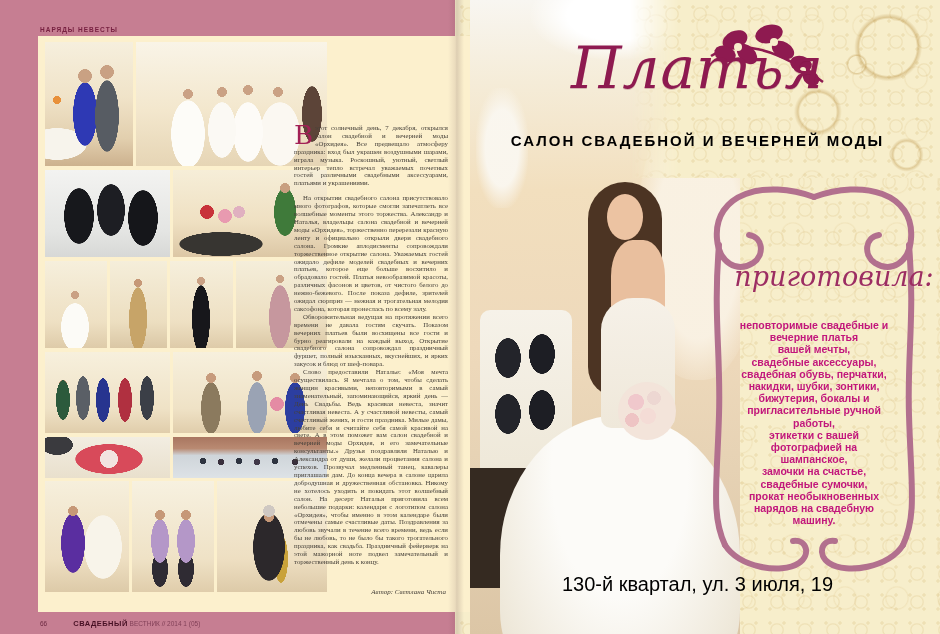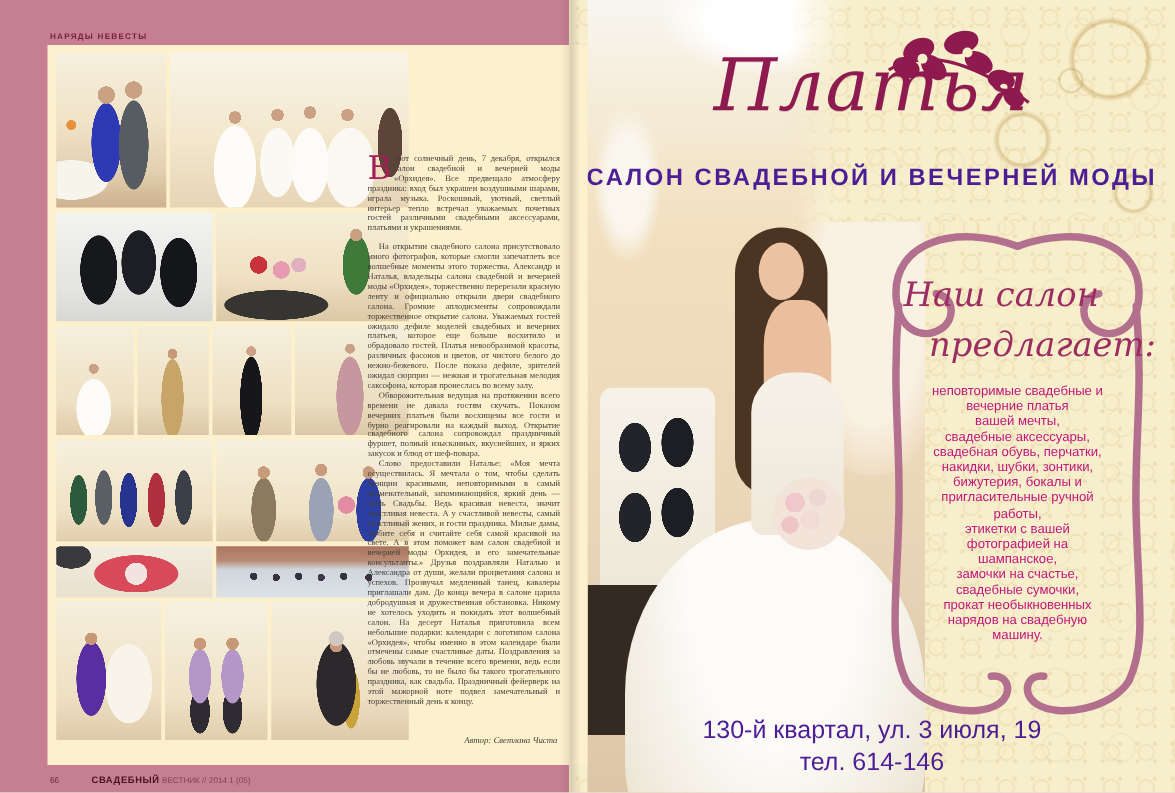--- a/index.html
+++ b/index.html
@@ -193,33 +193,33 @@
     radial-gradient(circle at 72% 22%,rgba(186,146,70,0) 28px,rgba(186,146,70,.42) 30px,rgba(186,146,70,0) 34px),
     radial-gradient(circle at 34% 52%,rgba(186,146,70,0) 18px,rgba(186,146,70,.38) 20px,rgba(186,146,70,0) 24px),
     radial-gradient(circle at 82% 72%,rgba(186,146,70,0) 12px,rgba(186,146,70,.38) 14px,rgba(186,146,70,0) 17px),
     radial-gradient(circle at 55% 30%,rgba(186,146,70,0) 8px,rgba(186,146,70,.35) 9px,rgba(186,146,70,0) 11px);}
 
   .ad-header{position:absolute;left:0;right:0;top:0;height:180px;text-align:center;}
   .orchid{position:absolute;left:252px;top:12px;}
   .logo-text{position:absolute;left:0;right:0;top:34px;
     font-family:"DejaVu Serif",serif;font-style:italic;font-size:58px;color:#8e1a50;
     letter-spacing:1px;text-shadow:0 1px 0 rgba(120,20,60,.25);}
-  .subtitle{position:absolute;left:0;right:0;top:132px;font-size:19px;font-weight:bold;
-    letter-spacing:2px;color:#4c1d95;}
+  .subtitle{position:absolute;left:0;right:0;top:132px;font-size:15px;font-weight:bold;
+    letter-spacing:2px;color:#000000;}
 
   .offer-frame{position:absolute;left:238px;top:183px;width:242px;height:402px;}
   .offer-frame svg{position:absolute;left:0;top:0;}
   .offer-h1{position:absolute;left:0;right:26px;top:38px;text-align:center;
     font-family:"DejaVu Serif",serif;font-style:italic;font-size:27px;color:#9c2d62;}
   .offer-h2{position:absolute;left:40px;right:0;top:78px;text-align:center;
     font-family:"DejaVu Serif",serif;font-style:italic;font-size:27px;color:#9c2d62;}
-  .offer-items{position:absolute;left:8px;right:8px;top:124px;text-align:center;
-    white-space:pre-line;font-size:10.5px;line-height:12.2px;font-weight:normal;color:#c2177c;}
-
-  .address{position:absolute;left:0;right:0;top:571px;text-align:center;color:#4c1d95;}
+  .offer-items{position:absolute;left:8px;right:8px;top:136px;text-align:center;
+    white-space:pre-line;font-size:10.5px;line-height:12.2px;font-weight:bold;color:#c2177c;}
+
+  .address{position:absolute;left:0;right:0;top:571px;text-align:center;color:#000000;}
   .address .a1{font-size:20px;line-height:26px;}
   .address .a2{font-size:20px;line-height:26px;}
 
   .fold{position:absolute;left:448px;top:0;width:16px;height:634px;z-index:5;
     background:linear-gradient(90deg,rgba(80,40,50,0) 0%,rgba(80,40,50,.10) 45%,rgba(60,30,40,.16) 55%,rgba(80,40,50,0) 100%);}
 </style>
 </head>
 <body>
 
 <div class="spread">
@@ -270,22 +270,21 @@
       <svg width="242" height="402" viewBox="0 0 242 402">
         <g fill="none" stroke="#b2708e" stroke-width="6" stroke-linecap="round">
           <path d="M121,14 C72,-4 20,10 24,56 C26,80 44,90 60,80 C72,72 70,54 56,52"></path>
           <path d="M121,14 C170,-4 222,10 218,56 C216,80 198,90 182,80 C170,72 172,54 186,52"></path>
           <path d="M26,62 C20,132 28,172 26,232 C24,302 18,332 32,362"></path>
           <path d="M216,62 C222,132 214,172 216,232 C218,302 224,332 210,362"></path>
           <path d="M32,362 C46,384 88,392 106,380 C118,372 114,356 100,358"></path>
           <path d="M210,362 C196,384 154,392 136,380 C124,372 128,356 142,358"></path>
         </g>
       </svg>
-      <div class="offer-h1">Наш салон</div>
-      <div class="offer-h2">предлагает:</div>
+      <div class="offer-h2">приготовила:</div>
       <div class="offer-items">неповторимые свадебные и
 вечерние платья
 вашей мечты,
 свадебные аксессуары,
 свадебная обувь, перчатки,
 накидки, шубки, зонтики,
 бижутерия, бокалы и
 пригласительные ручной
 работы,
 этикетки с вашей
@@ -293,21 +292,20 @@
 шампанское,
 замочки на счастье,
 свадебные сумочки,
 прокат необыкновенных
 нарядов на свадебную
 машину.</div>
     </div>
 
     <div class="address">
       <div class="a1">130-й квартал, ул. 3 июля, 19</div>
-      <div class="a2">тел. 614-146</div>
     </div>
   </div>
 
   <div class="left-page">
     <div class="section-header">НАРЯДЫ НЕВЕСТЫ</div>
     <div class="page-footer">
       <span class="pnum">66</span><b>СВАДЕБНЫЙ</b> <span class="rest">ВЕСТНИК // 2014 1 (05)</span>
     </div>
   </div>
 

